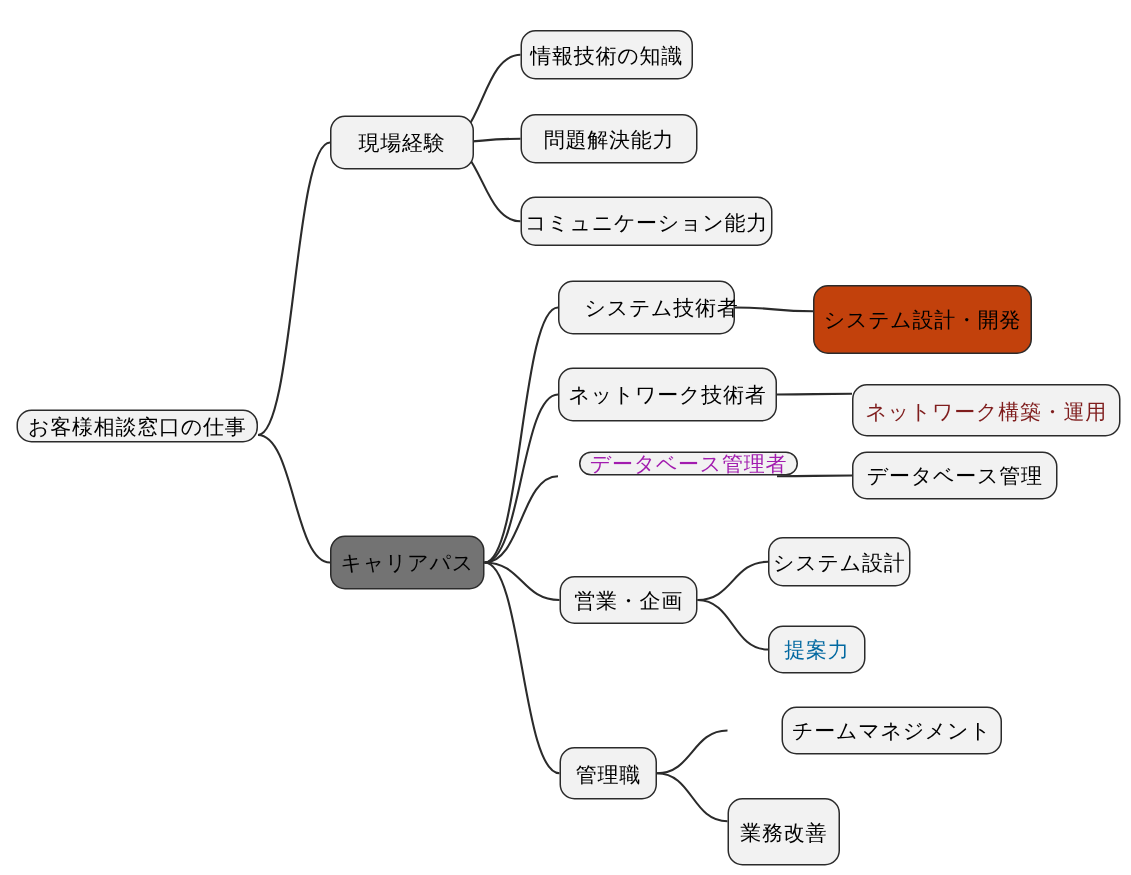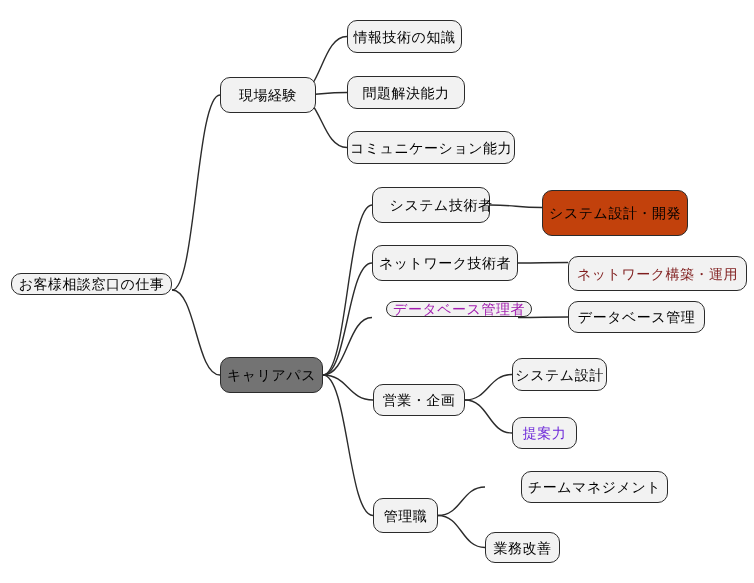--- a/index.html
+++ b/index.html
@@ -65,17 +65,17 @@
       <div class="mm-node" style="left: 220px; top: 357px; width: 103px; height: 36px; background: #737373; border: 1.6px solid rgb(43, 43, 43); color: rgb(0, 0, 0);">キャリアパス</div>
       <div class="mm-node" style="left: 372px; top: 187px; width: 118px; height: 36px; background: rgb(242, 242, 242); border: 1.6px solid rgb(43, 43, 43); color: rgb(0, 0, 0); padding-left: 20px;">システム技術者</div>
       <div class="mm-node" style="left: 372px; top: 245px; width: 146px; height: 36px; background: rgb(242, 242, 242); border: 1.6px solid rgb(43, 43, 43); color: rgb(0, 0, 0);">ネットワーク技術者</div>
       <div class="mm-node" style="left: 372px; top: 301px; width: 146px; height: 16px; background: rgb(242, 242, 242); border: 1.6px solid rgb(43, 43, 43); color: #a21caf; margin-left: 14px;">データベース管理者</div>
       <div class="mm-node" style="left: 373px; top: 384px; width: 92px; height: 32px; background: rgb(242, 242, 242); border: 1.6px solid rgb(43, 43, 43); color: rgb(0, 0, 0);">営業・企画</div>
       <div class="mm-node" style="left: 373px; top: 498px; width: 65px; height: 35px; background: rgb(242, 242, 242); border: 1.6px solid rgb(43, 43, 43); color: rgb(0, 0, 0);">管理職</div>
       <div class="mm-node" style="left: 542px; top: 190px; width: 146px; height: 46px; background: #c2410c; border: 1.6px solid rgb(43, 43, 43); color: rgb(0, 0, 0);">システム設計・開発</div>
       <div class="mm-node" style="left: 568px; top: 245px; width: 179px; height: 35px; background: rgb(242, 242, 242); border: 1.6px solid rgb(43, 43, 43); color: #7f1d1d; margin-top: 11px;">ネットワーク構築・運用</div>
       <div class="mm-node" style="left: 568px; top: 301px; width: 137px; height: 32px; background: rgb(242, 242, 242); border: 1.6px solid rgb(43, 43, 43); color: rgb(0, 0, 0);">データベース管理</div>
       <div class="mm-node" style="left: 512px; top: 358px; width: 95px; height: 33px; background: rgb(242, 242, 242); border: 1.6px solid rgb(43, 43, 43); color: rgb(0, 0, 0);">システム設計</div>
-      <div class="mm-node" style="left: 512px; top: 417px; width: 65px; height: 32px; background: rgb(242, 242, 242); border: 1.6px solid rgb(43, 43, 43); color: #6d28d9;">提案力</div>
+      <div class="mm-node" style="left: 512px; top: 417px; width: 65px; height: 32px; background: rgb(242, 242, 242); border: 1.6px solid rgb(43, 43, 43); color: #0369a1;">提案力</div>
       <div class="mm-node" style="left: 485px; top: 471px; width: 147px; height: 32px; background: rgb(242, 242, 242); border: 1.6px solid rgb(43, 43, 43); color: rgb(0, 0, 0); margin-left: 36px;">チームマネジメント</div>
-      <div class="mm-node" style="left: 485px; top: 532px; width: 75px; height: 31px; background: rgb(242, 242, 242); border: 1.6px solid rgb(43, 43, 43); color: rgb(0, 0, 0);">業務改善</div>
+      <div class="mm-node" style="left: 485px; top: 532px; width: 75px; height: 45px; background: rgb(242, 242, 242); border: 1.6px solid rgb(43, 43, 43); color: rgb(0, 0, 0);">業務改善</div>
     </div>
 </div>
 
 </body></html>

